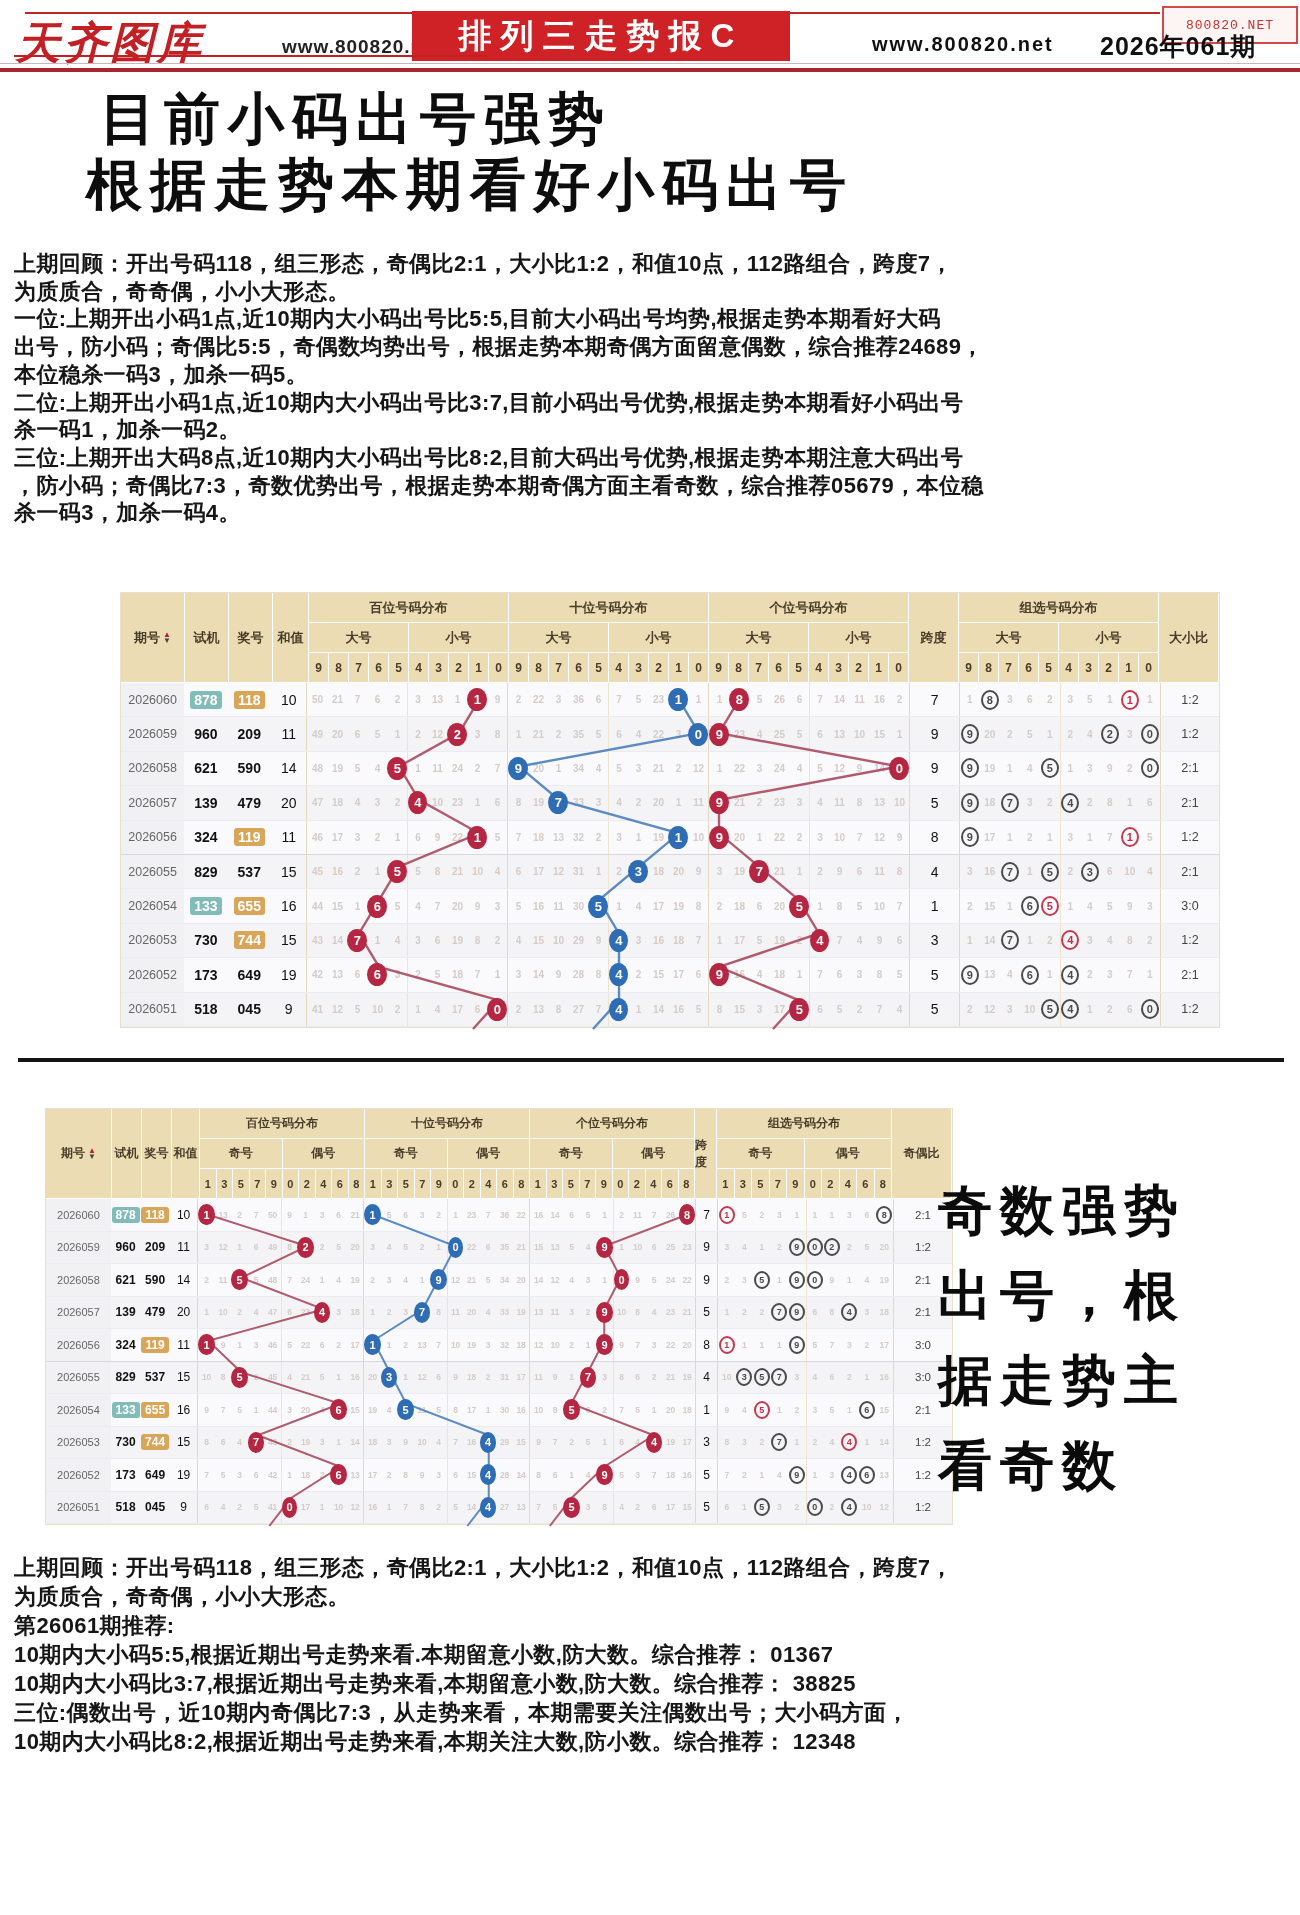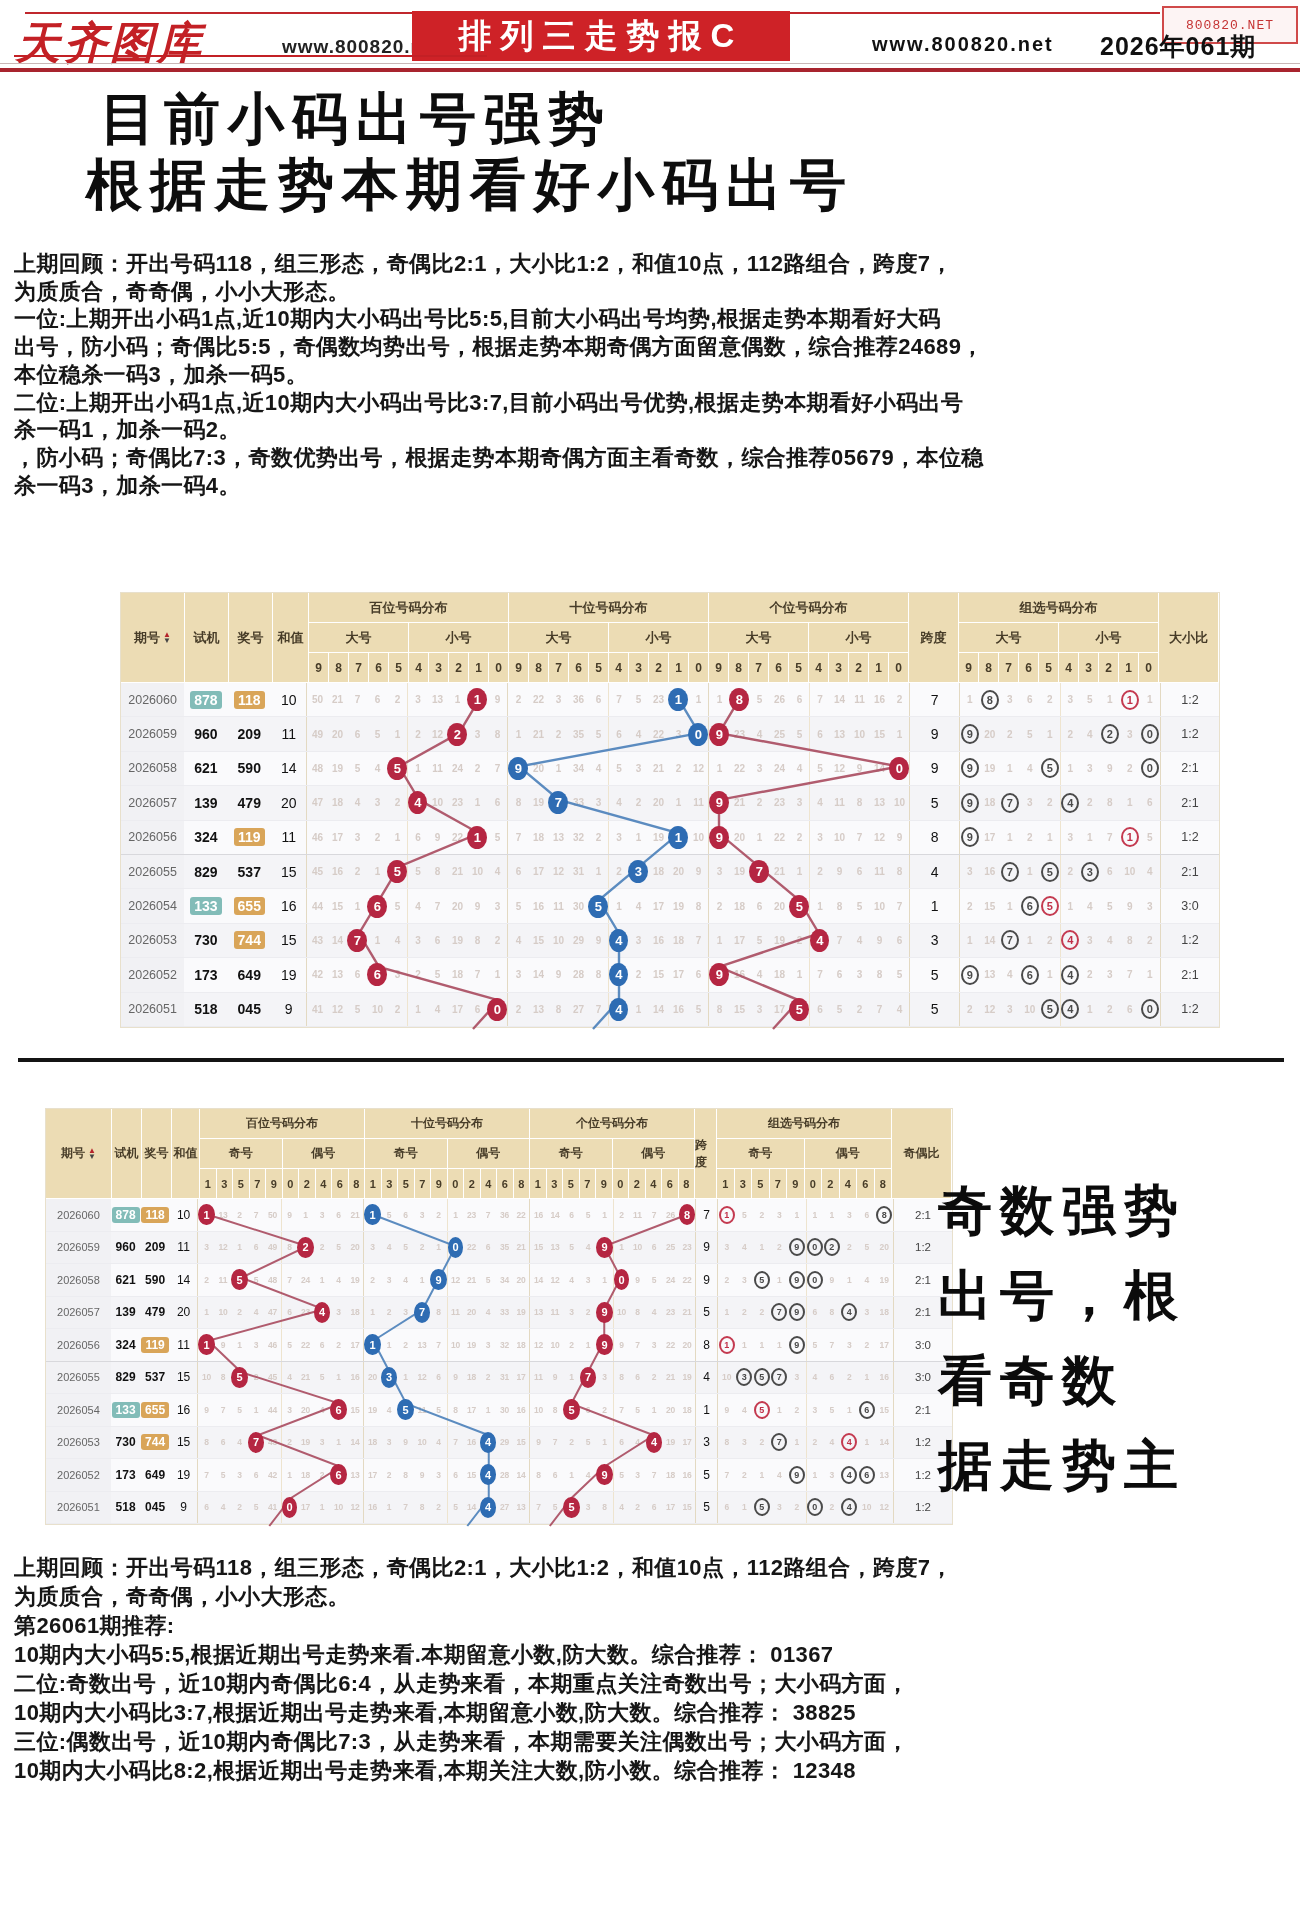--- a/index.html
+++ b/index.html
@@ -66,20 +66,21 @@
 </div>
 
 <div class="abs para" id="para1">
     <div>上期回顾：开出号码118，组三形态，奇偶比2:1，大小比1:2，和值10点，112路组合，跨度7，</div>
     <div>为质质合，奇奇偶，小小大形态。</div>
     <div>一位:上期开出小码1点,近10期内大小码出号比5:5,目前大小码出号均势,根据走势本期看好大码</div>
     <div>出号，防小码；奇偶比5:5，奇偶数均势出号，根据走势本期奇偶方面留意偶数，综合推荐24689，</div>
     <div>本位稳杀一码3，加杀一码5。</div>
     <div>二位:上期开出小码1点,近10期内大小码出号比3:7,目前小码出号优势,根据走势本期看好小码出号</div>
     <div>杀一码1，加杀一码2。</div>
+    <div>三位:上期开出大码8点,近10期内大小码出号比8:2,目前大码出号优势,根据走势本期注意大码出号</div>
     <div>，防小码；奇偶比7:3，奇数优势出号，根据走势本期奇偶方面主看奇数，综合推荐05679，本位稳</div>
     <div>杀一码3，加杀一码4。</div>
   </div>
 
 <div class="abs ttable" id="table1" style="left: 120px; top: 592px; width: 1098px; font-size: 10px; border: 1px solid rgb(232, 224, 204);">
     <div class="trow">
       <div class="hcell" style="width: 64px; height: 90px; font-size: 13px;">
         <span>期号</span>
         <span class="sortarrows">
           <span class="sa-up">▲</span>
@@ -3103,26 +3104,25 @@
       </svg>
       <svg class="lines" width="165" height="329" style="left: 484px; top: 0px;">
         <polyline points="156.75,15.75 74.25,47.25 90.75,78.75 74.25,110.25 74.25,141.75 57.75,173.25 41.25,204.75 123.75,236.25 74.25,267.75 41.25,299.25 19.8,327" fill="none" stroke="#a84a5e" stroke-width="2" stroke-opacity="0.9"></polyline>
       </svg>
     </div>
   </div>
 
 <div class="abs" id="side-text">
     <div>奇数强势</div>
     <div>出号，根</div>
+    <div>据走势主</div>
     <div>看奇数</div>
-    <div>据走势主</div>
   </div>
 
 <div class="abs para" id="para2">
     <div>上期回顾：开出号码118，组三形态，奇偶比2:1，大小比1:2，和值10点，112路组合，跨度7，</div>
     <div>为质质合，奇奇偶，小小大形态。</div>
     <div>第26061期推荐:</div>
     <div>10期内大小码5:5,根据近期出号走势来看.本期留意小数,防大数。综合推荐： 01367</div>
-    <div>二位:奇数出号，近10期内奇偶比6:4，从走势来看，本期重点关注奇数出号；大小码方面，</div>
     <div>10期内大小码比3:7,根据近期出号走势来看,本期留意小数,防大数。综合推荐： 38825</div>
     <div>三位:偶数出号，近10期内奇偶比7:3，从走势来看，本期需要关注偶数出号；大小码方面，</div>
     <div>10期内大小码比8:2,根据近期出号走势来看,本期关注大数,防小数。综合推荐： 12348</div>
   </div>
 
 </body></html>

